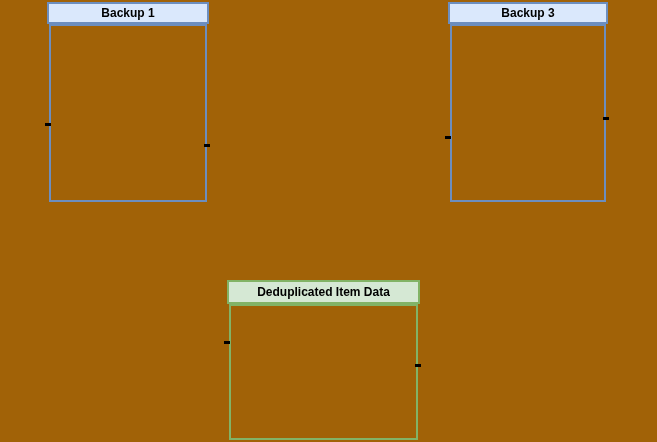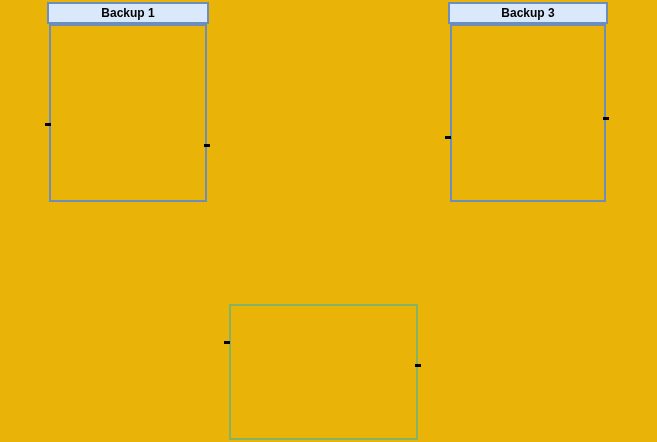--- a/index.html
+++ b/index.html
@@ -4,21 +4,21 @@
 <style>
   html, body {
     margin: 0;
     padding: 0;
     background: #000000;
   }
   .canvas {
     position: relative;
     width: 657px;
     height: 442px;
-    background: #eab308;
+    background: #a16207;
     overflow: hidden;
     font-family: "Liberation Sans", sans-serif;
   }
   .box-header {
     position: absolute;
     box-sizing: border-box;
     border: 2px solid;
     display: flex;
     align-items: center;
     justify-content: center;
@@ -75,17 +75,20 @@
   <div class="tick t-b1-left"></div>
   <div class="tick t-b1-right"></div>
 
   <div class="box-header blue b2-header">
     <span>Backup 3</span>
   </div>
   <div class="box-body blue b2-body"></div>
   <div class="tick t-b2-left"></div>
   <div class="tick t-b2-right"></div>
 
+  <div class="box-header green dd-header">
+    <span>Deduplicated Item Data</span>
+  </div>
   <div class="box-body green dd-body"></div>
   <div class="tick t-dd-left"></div>
   <div class="tick t-dd-right"></div>
 
 </div>
 
 </body></html>

